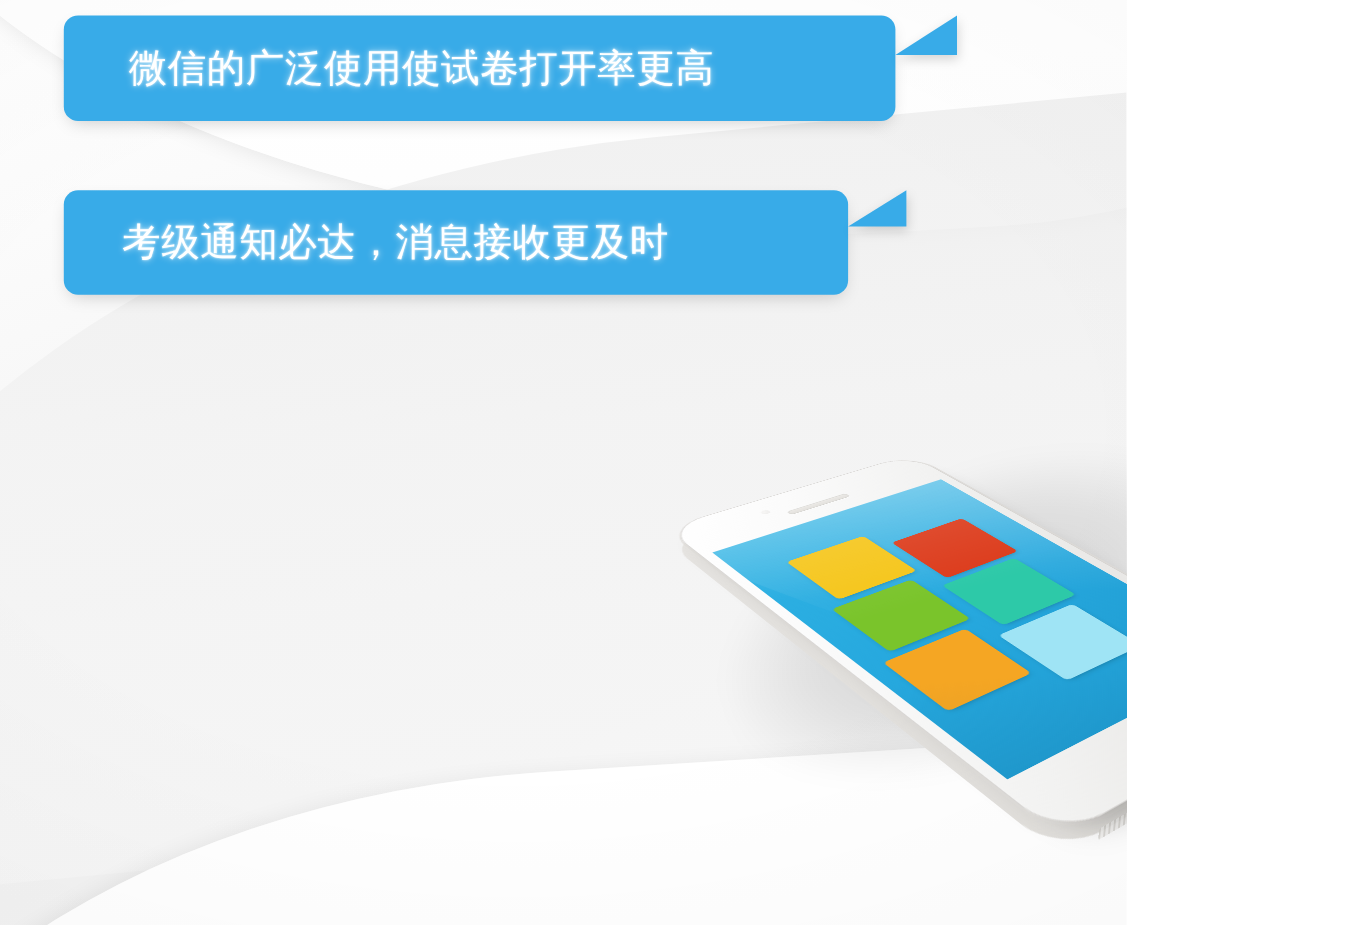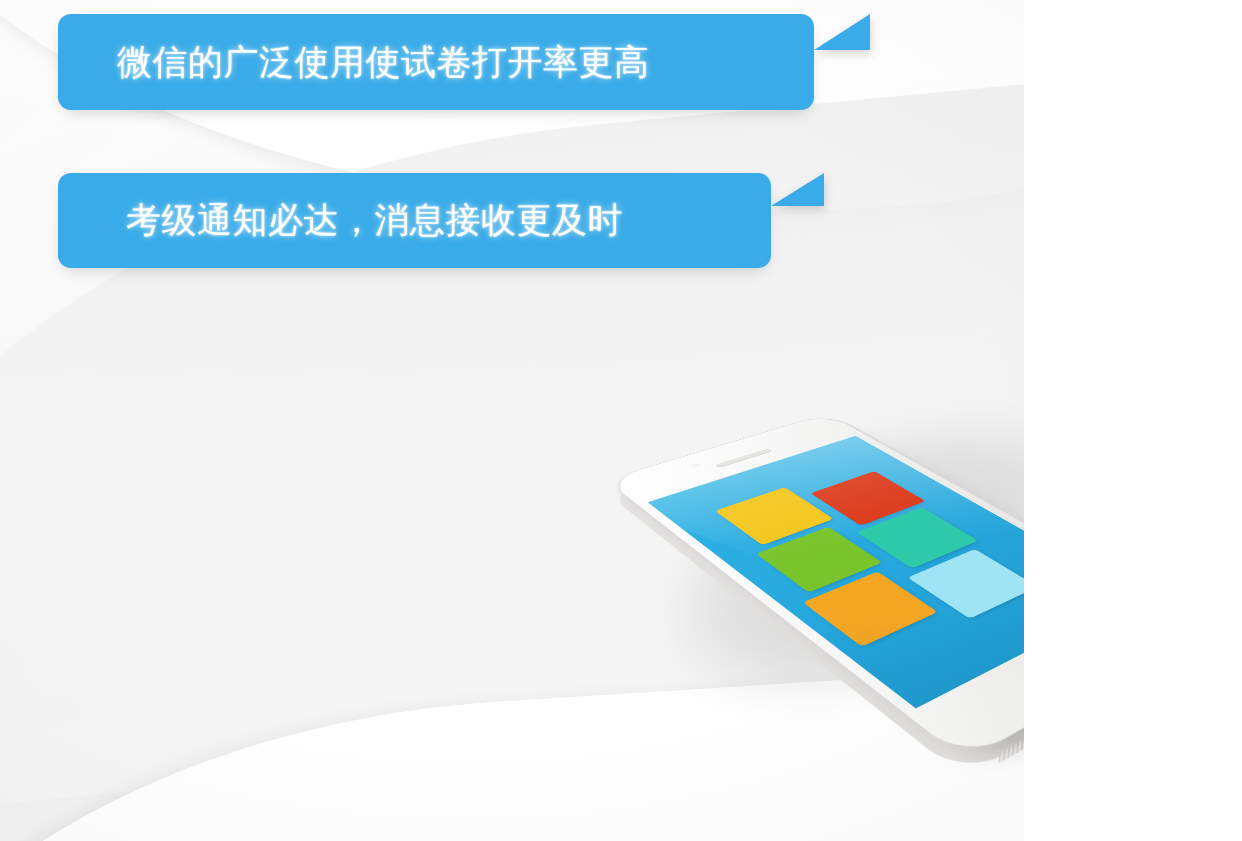--- a/index.html
+++ b/index.html
@@ -70,21 +70,21 @@
   }
 
   #bubble1{left:58px;top:14px;width:756px;height:96px;padding-left:59px;box-sizing:border-box;}
   #bubble1 .tail{
     left:100%;top:0px;
     border-width:0 0 36px 56px;
     border-color:transparent transparent #38ABE8 transparent;
     filter:drop-shadow(1px 4px 5px rgba(0,0,0,0.16));
   }
 
-  #bubble2{left:58px;top:173px;width:713px;height:95px;padding-left:68px;box-sizing:border-box;}
+  #bubble2{left:58px;top:173px;width:713px;height:95px;padding-left:53px;box-sizing:border-box;}
   #bubble2 .tail{
     left:100%;top:0px;
     border-width:0 0 33px 53px;
     border-color:transparent transparent #38ABE8 transparent;
     filter:drop-shadow(1px 4px 5px rgba(0,0,0,0.16));
   }
 
   #bubble3{left:58px;top:323px;width:714px;height:104px;padding-left:55px;box-sizing:border-box;}
   #bubble3 .tail{
     left:100%;top:0px;

